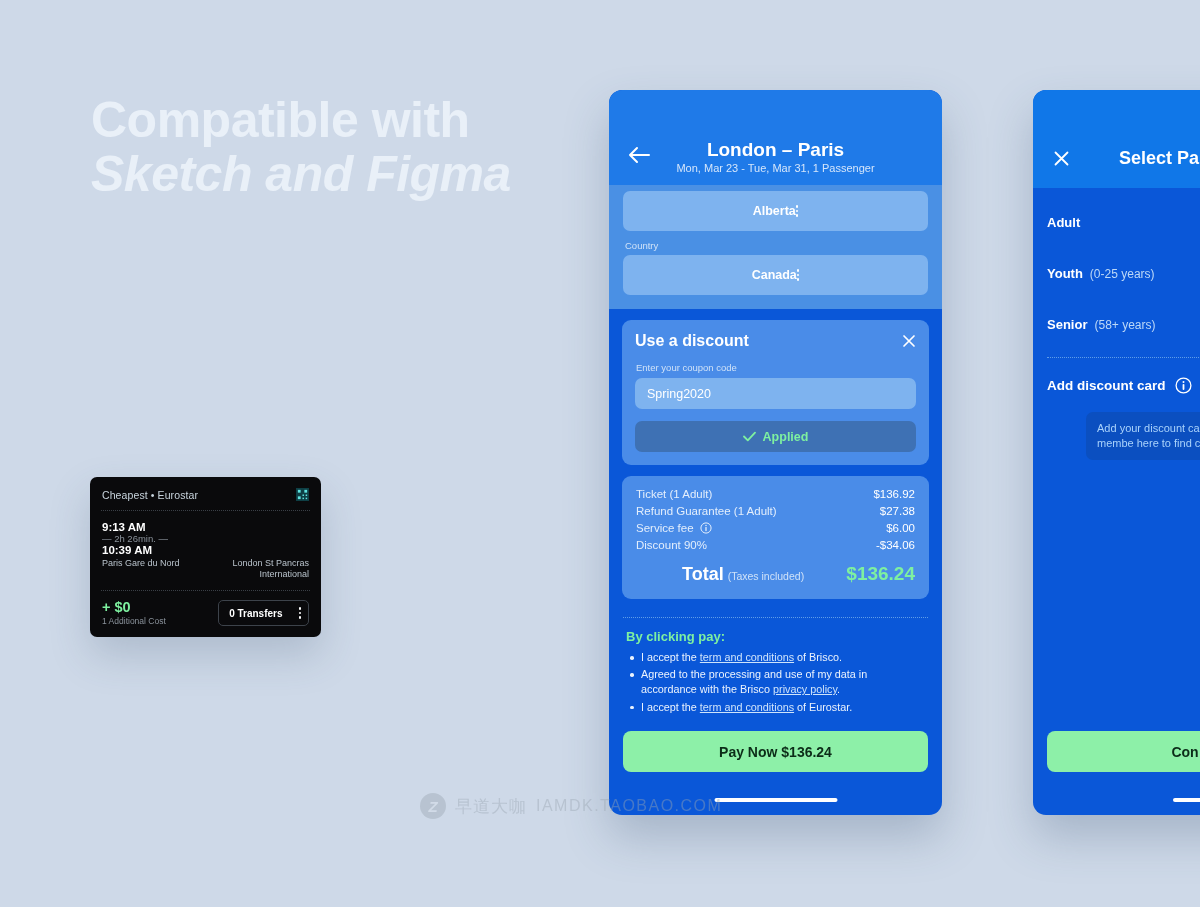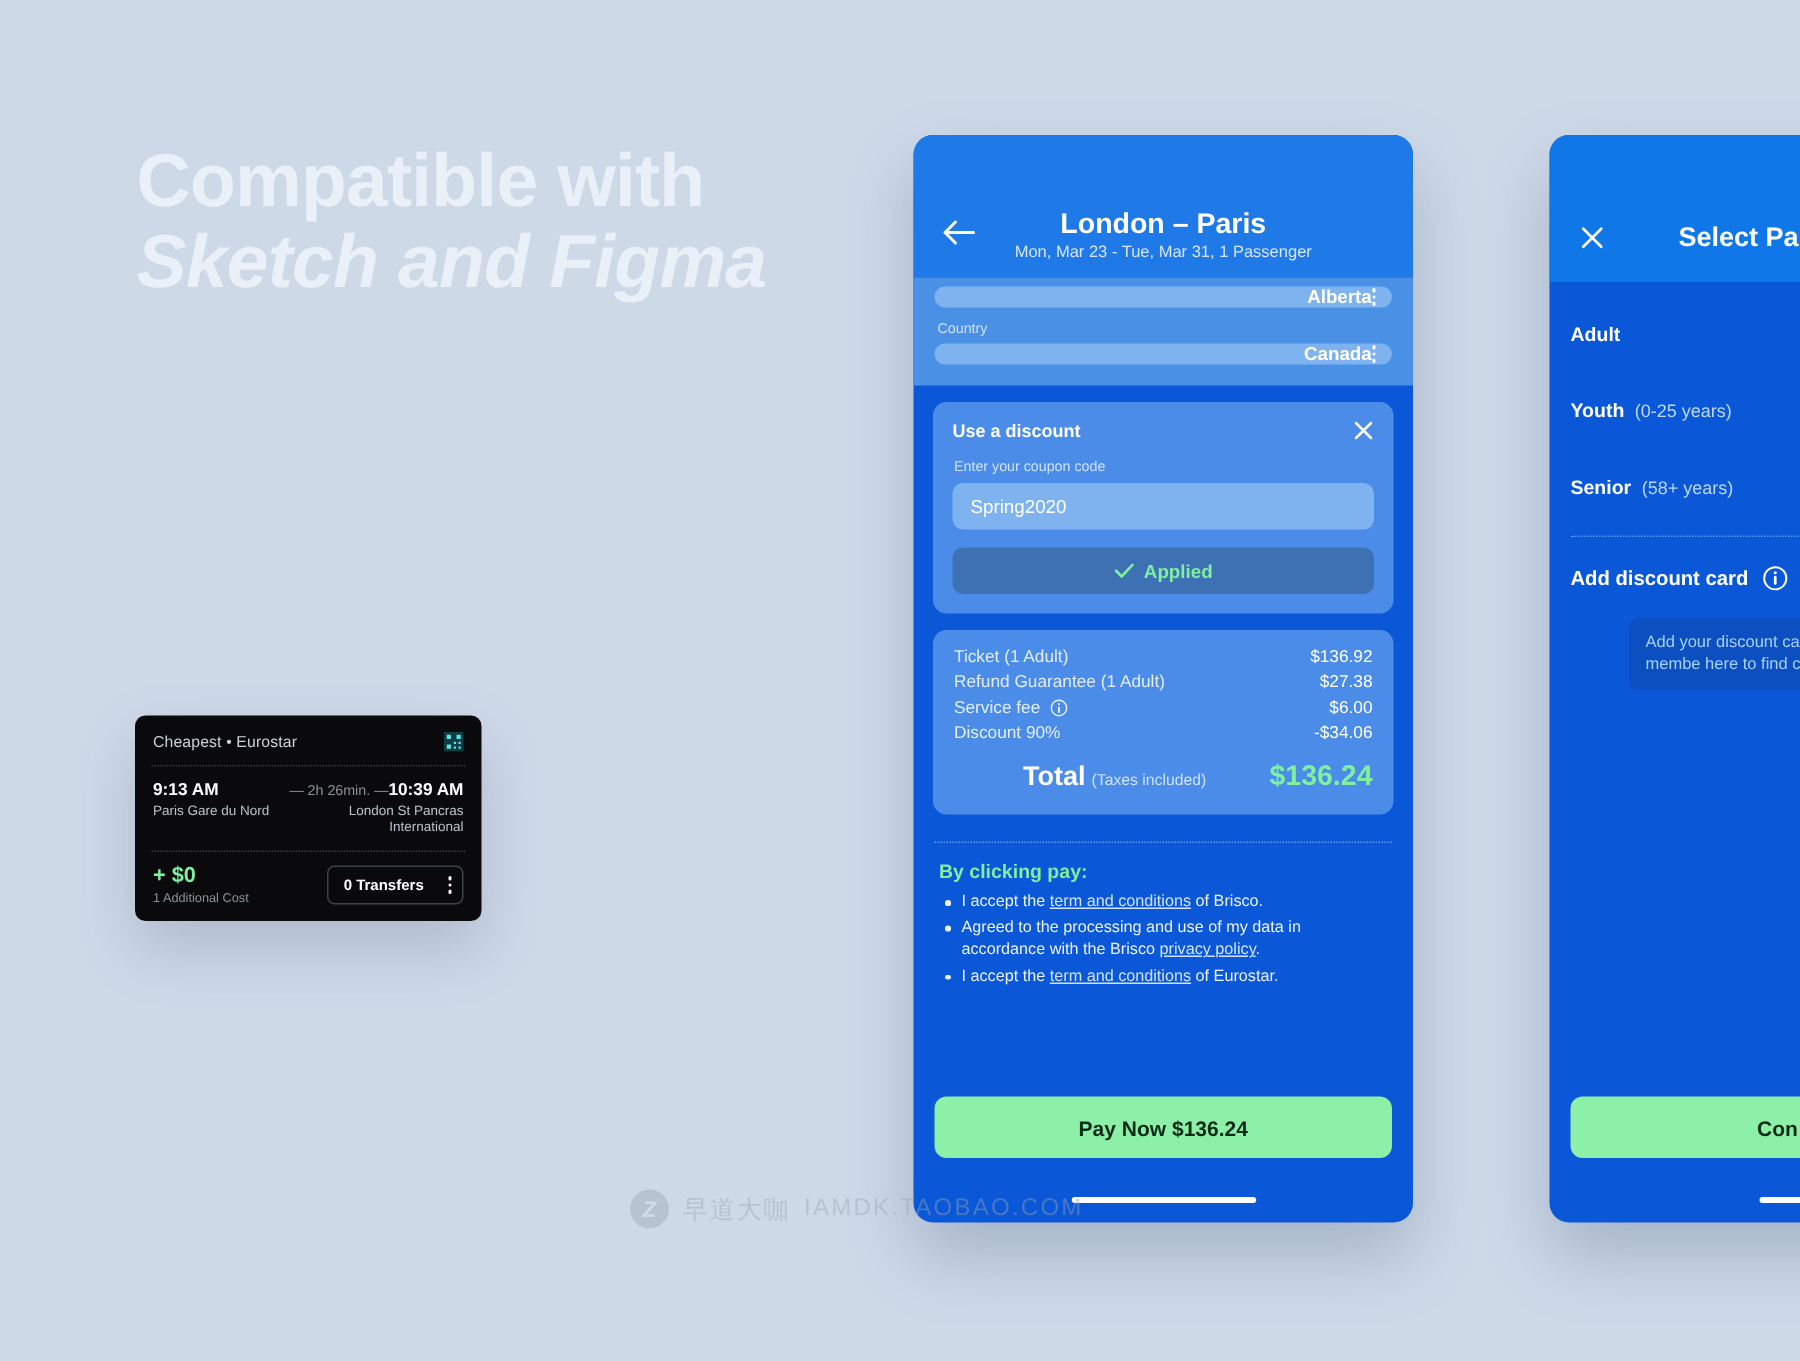--- a/index.html
+++ b/index.html
@@ -23,21 +23,21 @@
     position:absolute;left:90px;top:477px;width:231px;
     background:#0a0a0c;border-radius:7px;
     box-shadow:0 18px 40px rgba(60,80,110,.22);
     padding:0;overflow:hidden;
   }
   .tc-top{padding:11px 12px 9px 12px;display:flex;align-items:center;justify-content:space-between;}
   .tc-title{color:#c8d4dd;font-size:10.5px;letter-spacing:.1px;}
   .qr-icon{width:13px;height:13px;display:block;}
   .tc-dash{height:1px;margin:0 11px;border-top:1px dotted #3a3f46;}
   .tc-mid{padding:9px 12px 10px 12px;position:relative;}
-  .tc-times{display:flex;justify-content:space-between;align-items:baseline;}
+  .tc-times{display:flex;justify-content:space-between;align-items:baseline;flex-direction:column;}
   .tc-time{color:#fff;font-size:11.5px;font-weight:bold;}
   .tc-dur{color:#8a929b;font-size:9.5px;flex:1;text-align:right;}
   .tc-places{display:flex;justify-content:space-between;margin-top:2px;}
   .tc-place{color:#b9c3cc;font-size:9px;line-height:11px;max-width:46%;}
   .tc-place.right{text-align:right;}
   .tc-bot{padding:8px 12px 11px 12px;display:flex;align-items:center;justify-content:space-between;}
   .tc-cost .amt{color:#7ef0a0;font-size:14.5px;font-weight:bold;line-height:15px;}
   .tc-cost .sub{color:#8a929b;font-size:8.5px;margin-top:1px;}
   .tc-transfers{
     border:1px solid #3d434b;border-radius:5px;
@@ -64,34 +64,34 @@
   .p1-htext{text-align:center;}
   .p1-title{color:#fff;font-size:19px;font-weight:bold;line-height:22px;}
   .p1-sub{color:#d5e6fb;font-size:11px;margin-top:1px;}
 
   .p1-body{position:relative;height:641px;}
 
   .sec-fields{
     background:#4a90e4;padding:6px 14px 14px 14px;
   }
   .field{
-    background:#7eb3ef;border-radius:7px;height:14px;
-    display:flex;align-items:center;justify-content:flex-end;
+    background:#7eb3ef;border-radius:7px;height:40px;
+    display:flex;align-items:center;justify-content:center;
     padding:0 11px;
   }
   .field .val{color:#fff;font-size:12.5px;font-weight:bold;}
   .fl-label{color:#cfe2f8;font-size:9.5px;margin:9px 0 4px 2px;}
   .dots-v.lite i{background:#fff;}
 
   .card{
     margin:11px 13px 0 13px;background:#4a8ce8;border-radius:9px;
   }
   .disc-card{padding:12px 13px 13px 13px;}
   .dc-head{display:flex;align-items:center;justify-content:space-between;}
-  .dc-title{color:#fff;font-size:12px;font-weight:bold;}
+  .dc-title{color:#fff;font-size:16px;font-weight:bold;}
   .dc-close{width:14px;height:14px;cursor:pointer;}
   .dc-lab{color:#cfe2f8;font-size:9.5px;margin:12px 0 5px 1px;}
   .dc-input{
     background:#7eb3ef;border-radius:7px;height:31px;display:flex;align-items:center;
     padding:0 12px;color:#fff;font-size:12.5px;
   }
   .dc-applied{
     margin-top:12px;background:#3e71b4;border-radius:7px;height:31px;
     display:flex;align-items:center;justify-content:center;gap:7px;
     color:#7ef0a0;font-size:12.5px;font-weight:bold;cursor:pointer;

